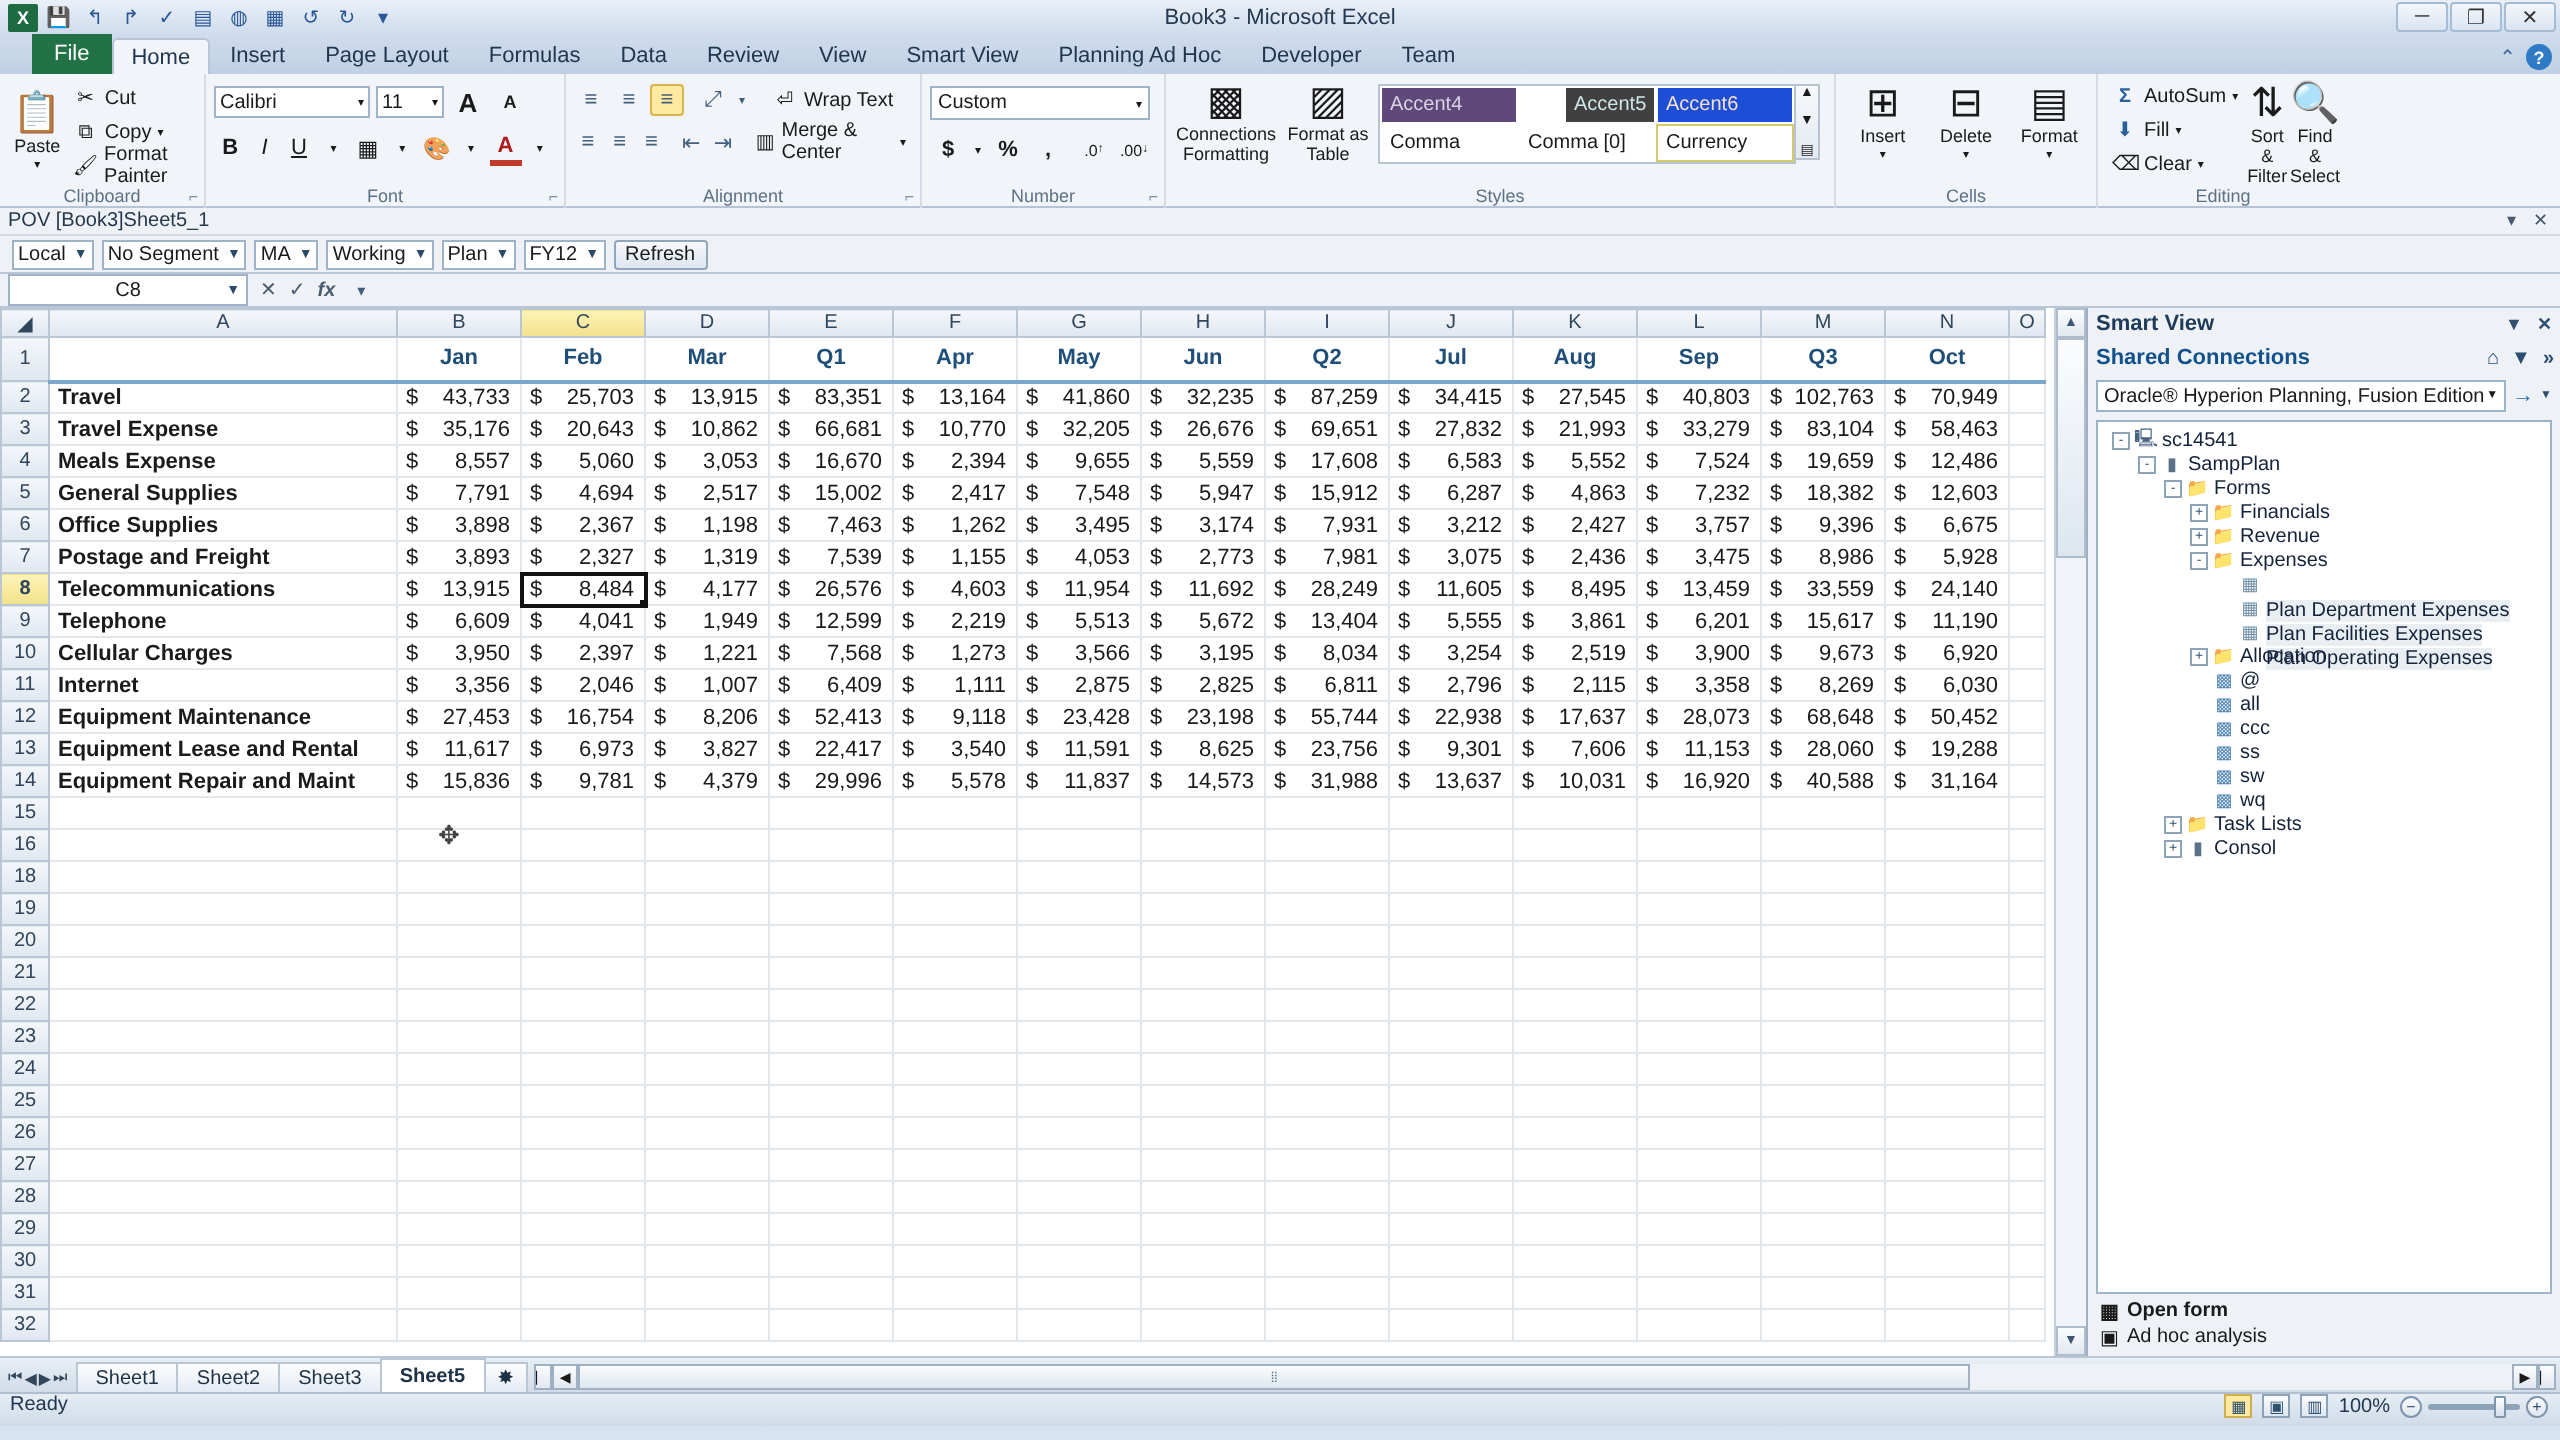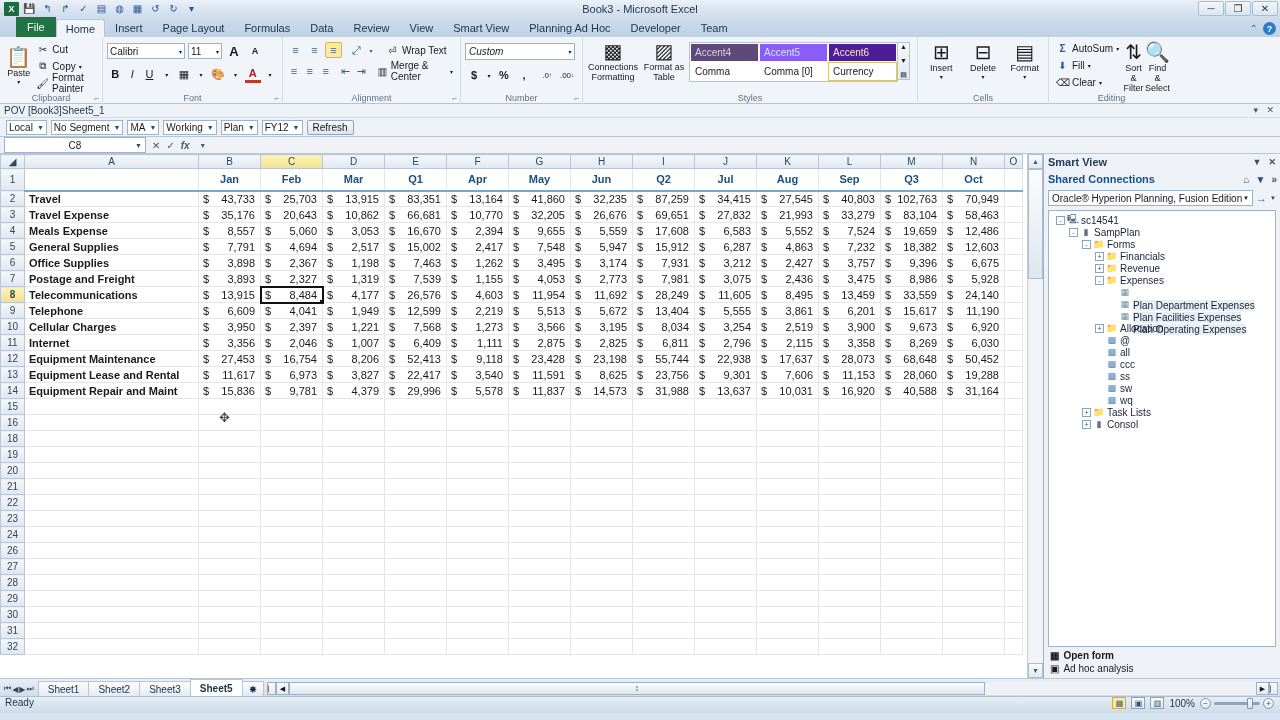--- a/index.html
+++ b/index.html
@@ -34,21 +34,21 @@
   .grow { display:flex; align-items:center; }
 
   .bigbtn { display:flex; flex-direction:column; align-items:center; justify-content:flex-start; width:40px; padding-top:2px;}
   .bigbtn .glyph { font-size:20px; line-height:20px; }
   .bigbtn .lbl { font-size:9px; margin-top:1px; text-align:center; line-height:10px;}
   .smallbtn { display:flex; align-items:center; gap:3px; height:16px; padding:0 3px; font-size:10px;}
   .smallbtn .g { font-size:10px; width:13px; text-align:center;}
 
   .fontname { width:78px;height:16px;background:#fff;border:1px solid #9fb3c8; display:flex;align-items:center;padding:0 2px; font-size:10px; justify-content:space-between;}
   .fontsize { width:34px;height:16px;background:#fff;border:1px solid #9fb3c8; display:flex;align-items:center;padding:0 2px; font-size:10px; justify-content:space-between;}
-  .numfmt { width:110px;height:17px;background:#fff;border:1px solid #9fb3c8;display:flex;align-items:center;padding:0 3px;font-size:10px;justify-content:space-between;font-style:italic;}
+  .numfmt { width:110px;height:17px;background:#fff;border:1px solid #9fb3c8;display:flex;align-items:center;padding:0 3px;font-size:10px;justify-content:space-between;}
   .fmtbtn { width:18px;height:18px; display:flex;align-items:center;justify-content:center; font-size:11px;}
   .fmtbtn.bold{font-weight:bold;} .fmtbtn.ital{font-style:italic;} .fmtbtn.und{text-decoration:underline;}
   .aln { width:17px;height:16px;display:flex;align-items:center;justify-content:center;font-size:11px;color:#44607c;}
   .aln.on { background:#ffeaa0; border:1px solid #d9b34c; border-radius:2px;}
 
   
   .gallery { border:1px solid #b6c3d2; background:#fff; display:grid; grid-template-columns:repeat(3,69px); grid-template-rows:19px 19px; width:209px; margin-top:3px;}
   .gcell { display:flex; align-items:center; padding-left:4px; font-size:10px; border:1px solid #fff; overflow:hidden; white-space:nowrap;}
   .gcell.sel { border:1.5px solid #d8c96a; }
   .gscroll { width:12px; border:1px solid #b6c3d2; border-left:0; margin-top:3px; display:flex; flex-direction:column; justify-content:space-between; background:linear-gradient(#f6f8fb,#e3eaf2); font-size:7px; align-items:center; height:38px;}
@@ -57,21 +57,21 @@
   .povwrap { background:#eef2f7; border-bottom:1px solid #b9c6d5; position:relative;}
   .povtitle { height:14px; font-size:10px; padding:1px 0 0 4px; color:#26384c; border-bottom:1px solid #d3dce6;}
   .povtitle .pvbtns { position:absolute; right:3px; top:1px; font-size:9px; color:#465a6e; letter-spacing:3px;}
   .povrow { height:18px; display:flex; align-items:center; gap:4px; padding:1px 0 0 6px;}
   .povsel { height:15px; background:#fff; border:1px solid #9fb3c8; display:flex; align-items:center; padding:0 2px; font-size:10px; gap:4px;}
   .povsel .ar { font-size:7px; color:#2c4a68;}
   .povbtn { height:15px; padding:0 5px; font-size:10px; background:linear-gradient(#f7f9fc,#dde5ee); border:1px solid #8fa6bd; border-radius:2px; display:flex;align-items:center;}
 
   
   .fbar { height:17px; display:flex; align-items:center; background:#eef2f7; border-bottom:1px solid #b9c6d5;}
-  .namebox { width:142px; height:16px; background:#fff; border:1px solid #9fb3c8; margin-left:4px; display:flex; align-items:center; justify-content:center; font-size:10px; position:relative;}
+  .namebox { width:120px; height:16px; background:#fff; border:1px solid #9fb3c8; margin-left:4px; display:flex; align-items:center; justify-content:center; font-size:10px; position:relative;}
   .namebox .nb-ar{position:absolute; right:3px; font-size:7px; color:#2c4a68;}
   .fb-btns { display:flex; align-items:center; gap:6px; padding:0 6px; font-size:10px; color:#4a5c6e;}
   .fb-input { flex:1; height:16px; background:#fff; border:1px solid #9fb3c8; border-left:0; display:flex; align-items:center; padding-left:5px; font-size:10px; margin-right:0px;}
   .fb-collapse { width:14px; font-size:8px; color:#41607f; text-align:center;}
 
   
   .gridarea { position:relative; height:524px; background:#fff; display:flex;}
   .sheetpane { position:relative; width:1040px; height:524px; overflow:hidden; background:#fff;}
   table.grid { border-collapse:collapse; table-layout:fixed; }
   .hdr { height:14px; background:linear-gradient(#f4f7fa,#dfe7f0); border:1px solid #b9c6d5; font-size:10px; text-align:center; color:#30465c; font-weight:normal;}
@@ -287,24 +287,24 @@
           <span class="lbl">Connections Formatting</span>
         </div>
         <div class="bigbtn" style="width:50px;">
           <span class="glyph">▨</span>
           <span class="lbl">Format as Table</span>
         </div>
         <div class="gallery">
           <div class="gcell" style="background: rgb(95, 73, 122); color: rgb(217, 210, 228);">
               <span>Accent4</span>
             </div>
-          <div class="gcell" style="background: #8b5cf6; color: rgb(207, 230, 230);">
+          <div class="gcell" style="background: #404040; color: rgb(207, 230, 230); margin-left: 23px;">
               <span>Accent5</span>
             </div>
-          <div class="gcell" style="background: #4c1d95; color: rgb(247, 224, 200);">
+          <div class="gcell" style="background: #1d4ed8; color: rgb(247, 224, 200);">
               <span>Accent6</span>
             </div>
           <div class="gcell" style="background: rgb(255, 255, 255); color: rgb(26, 26, 26);">
               <span>Comma</span>
             </div>
           <div class="gcell" style="background: rgb(255, 255, 255); color: rgb(26, 26, 26);">
               <span>Comma [0]</span>
             </div>
           <div class="gcell sel" style="background: rgb(255, 255, 255); color: rgb(26, 26, 26);">
               <span>Currency</span>
@@ -850,20 +850,38 @@
               <td class="cell"></td>
               <td class="cell"></td>
               <td class="cell"></td>
               <td class="cell"></td>
               <td class="cell"></td>
               <td class="cell"></td>
               <td class="cell"></td>
               <td class="cell"></td>
             </tr>
             <tr>
+              <td class="rowh">25</td>
+              <td class="cell"></td>
+              <td class="cell"></td>
+              <td class="cell"></td>
+              <td class="cell"></td>
+              <td class="cell"></td>
+              <td class="cell"></td>
+              <td class="cell"></td>
+              <td class="cell"></td>
+              <td class="cell"></td>
+              <td class="cell"></td>
+              <td class="cell"></td>
+              <td class="cell"></td>
+              <td class="cell"></td>
+              <td class="cell"></td>
+              <td class="cell"></td>
+            </tr>
+            <tr>
               <td class="rowh">26</td>
               <td class="cell"></td>
               <td class="cell"></td>
               <td class="cell"></td>
               <td class="cell"></td>
               <td class="cell"></td>
               <td class="cell"></td>
               <td class="cell"></td>
               <td class="cell"></td>
               <td class="cell"></td>

